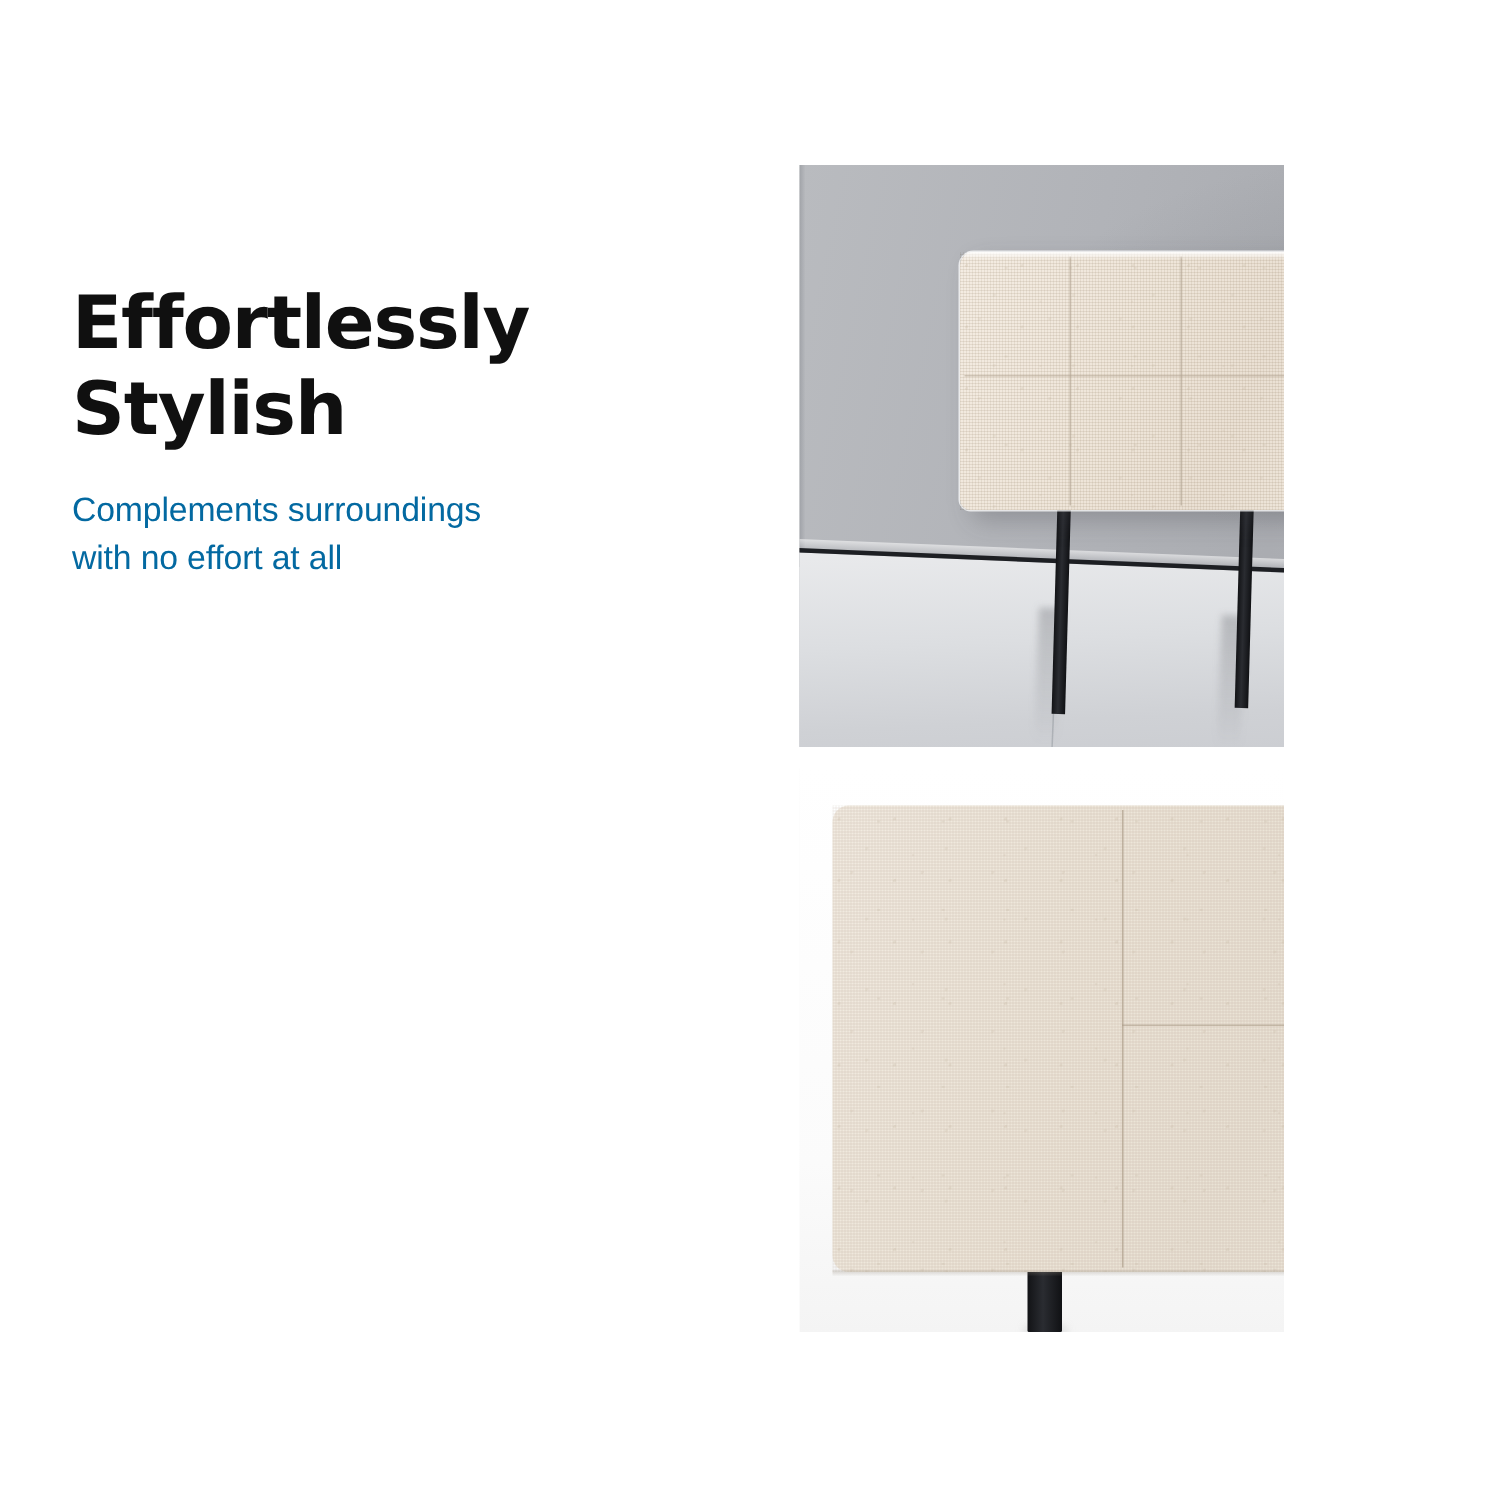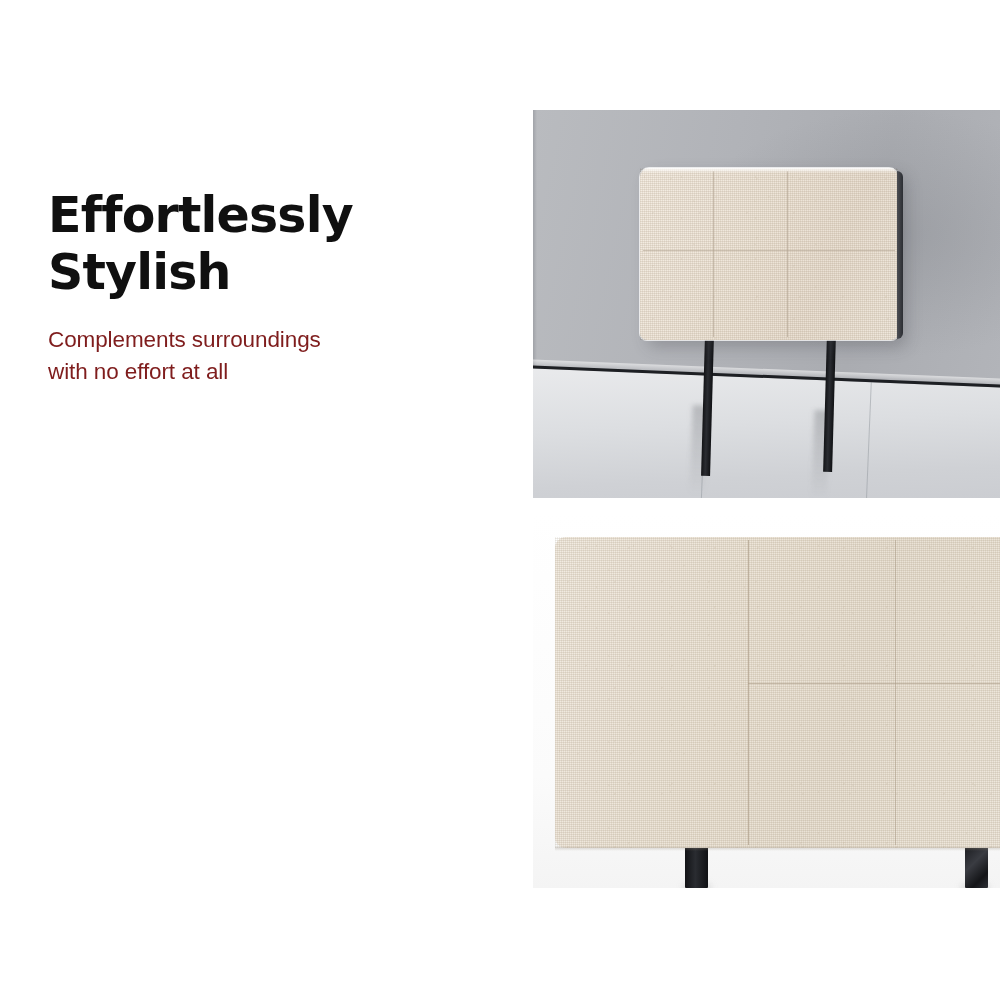--- a/index.html
+++ b/index.html
@@ -8,21 +8,21 @@
     padding: 0;
     background: #ffffff;
   }
   body {
     font-family: "Liberation Sans", sans-serif;
     -webkit-font-smoothing: antialiased;
   }
 
   .canvas {
     position: relative;
-    width: 1000px;
+    width: 856px;
     height: 1000px;
     background: #ffffff;
     overflow: hidden;
   }
 
   
   .copy-block {
     position: absolute;
     left: 48px;
     width: 450px;
@@ -41,21 +41,21 @@
     white-space: pre-line;
   }
 
   .subcopy {
     margin: 22px 0 0 0;
     font-family: "Liberation Sans", sans-serif;
     font-weight: 400;
     font-size: 22.5px;
     line-height: 1.42;
     letter-spacing: -0.1px;
-    color: #7f1d1d;
+    color: #0369a1;
     white-space: pre-line;
   }
   .copy-block.block-bot .subcopy { margin-top: 26px; }
 
   
   .photo {
     position: absolute;
     overflow: hidden;
   }
 

